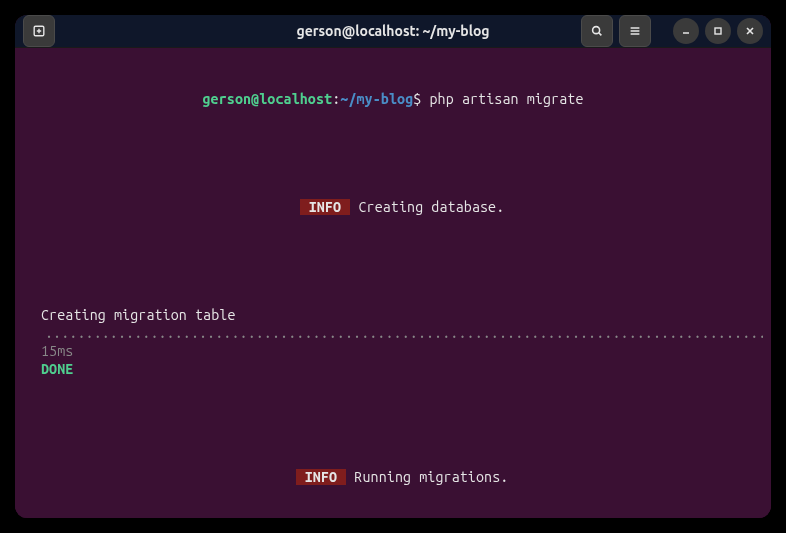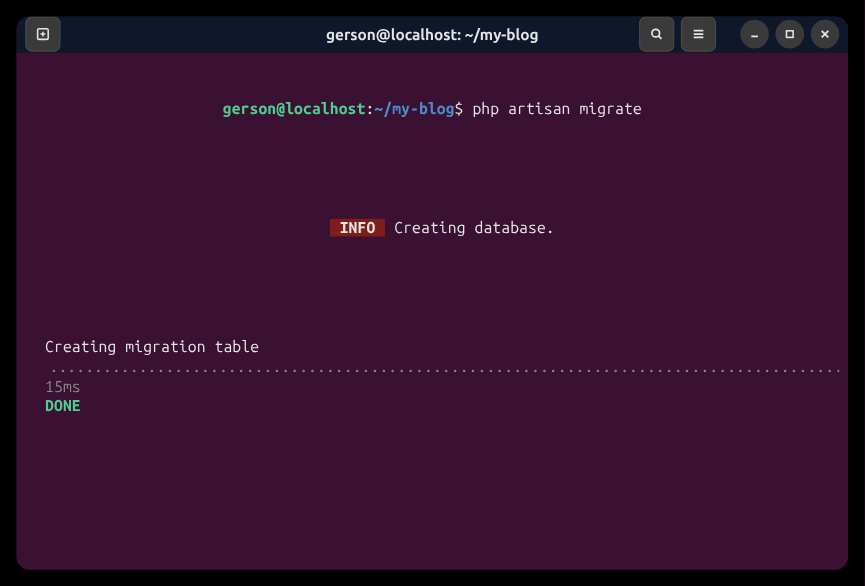--- a/index.html
+++ b/index.html
@@ -145,18 +145,19 @@
     <div class="blank"></div>
     <span class="line info-line"><span class="info-badge"> <span class="info-badge-label">INFO</span> </span><span class="white"> Creating database.</span></span>
     <div class="blank"></div>
     <div class="migration-line">
       <span class="white mig-name">Creating migration table</span>
       <span class="mig-dots">.................................................................................................................</span>
       <span class="mig-time">15ms</span>
       <span class="done mig-done">DONE</span>
     </div>
     <div class="blank"></div>
+    <span class="line info-line"><span class="info-badge"> <span class="info-badge-label">INFO</span> </span><span class="white"> Running migrations.</span></span>
     <div class="blank"></div>
     
     
     
   </div>
 </div>
 
 </body></html>

